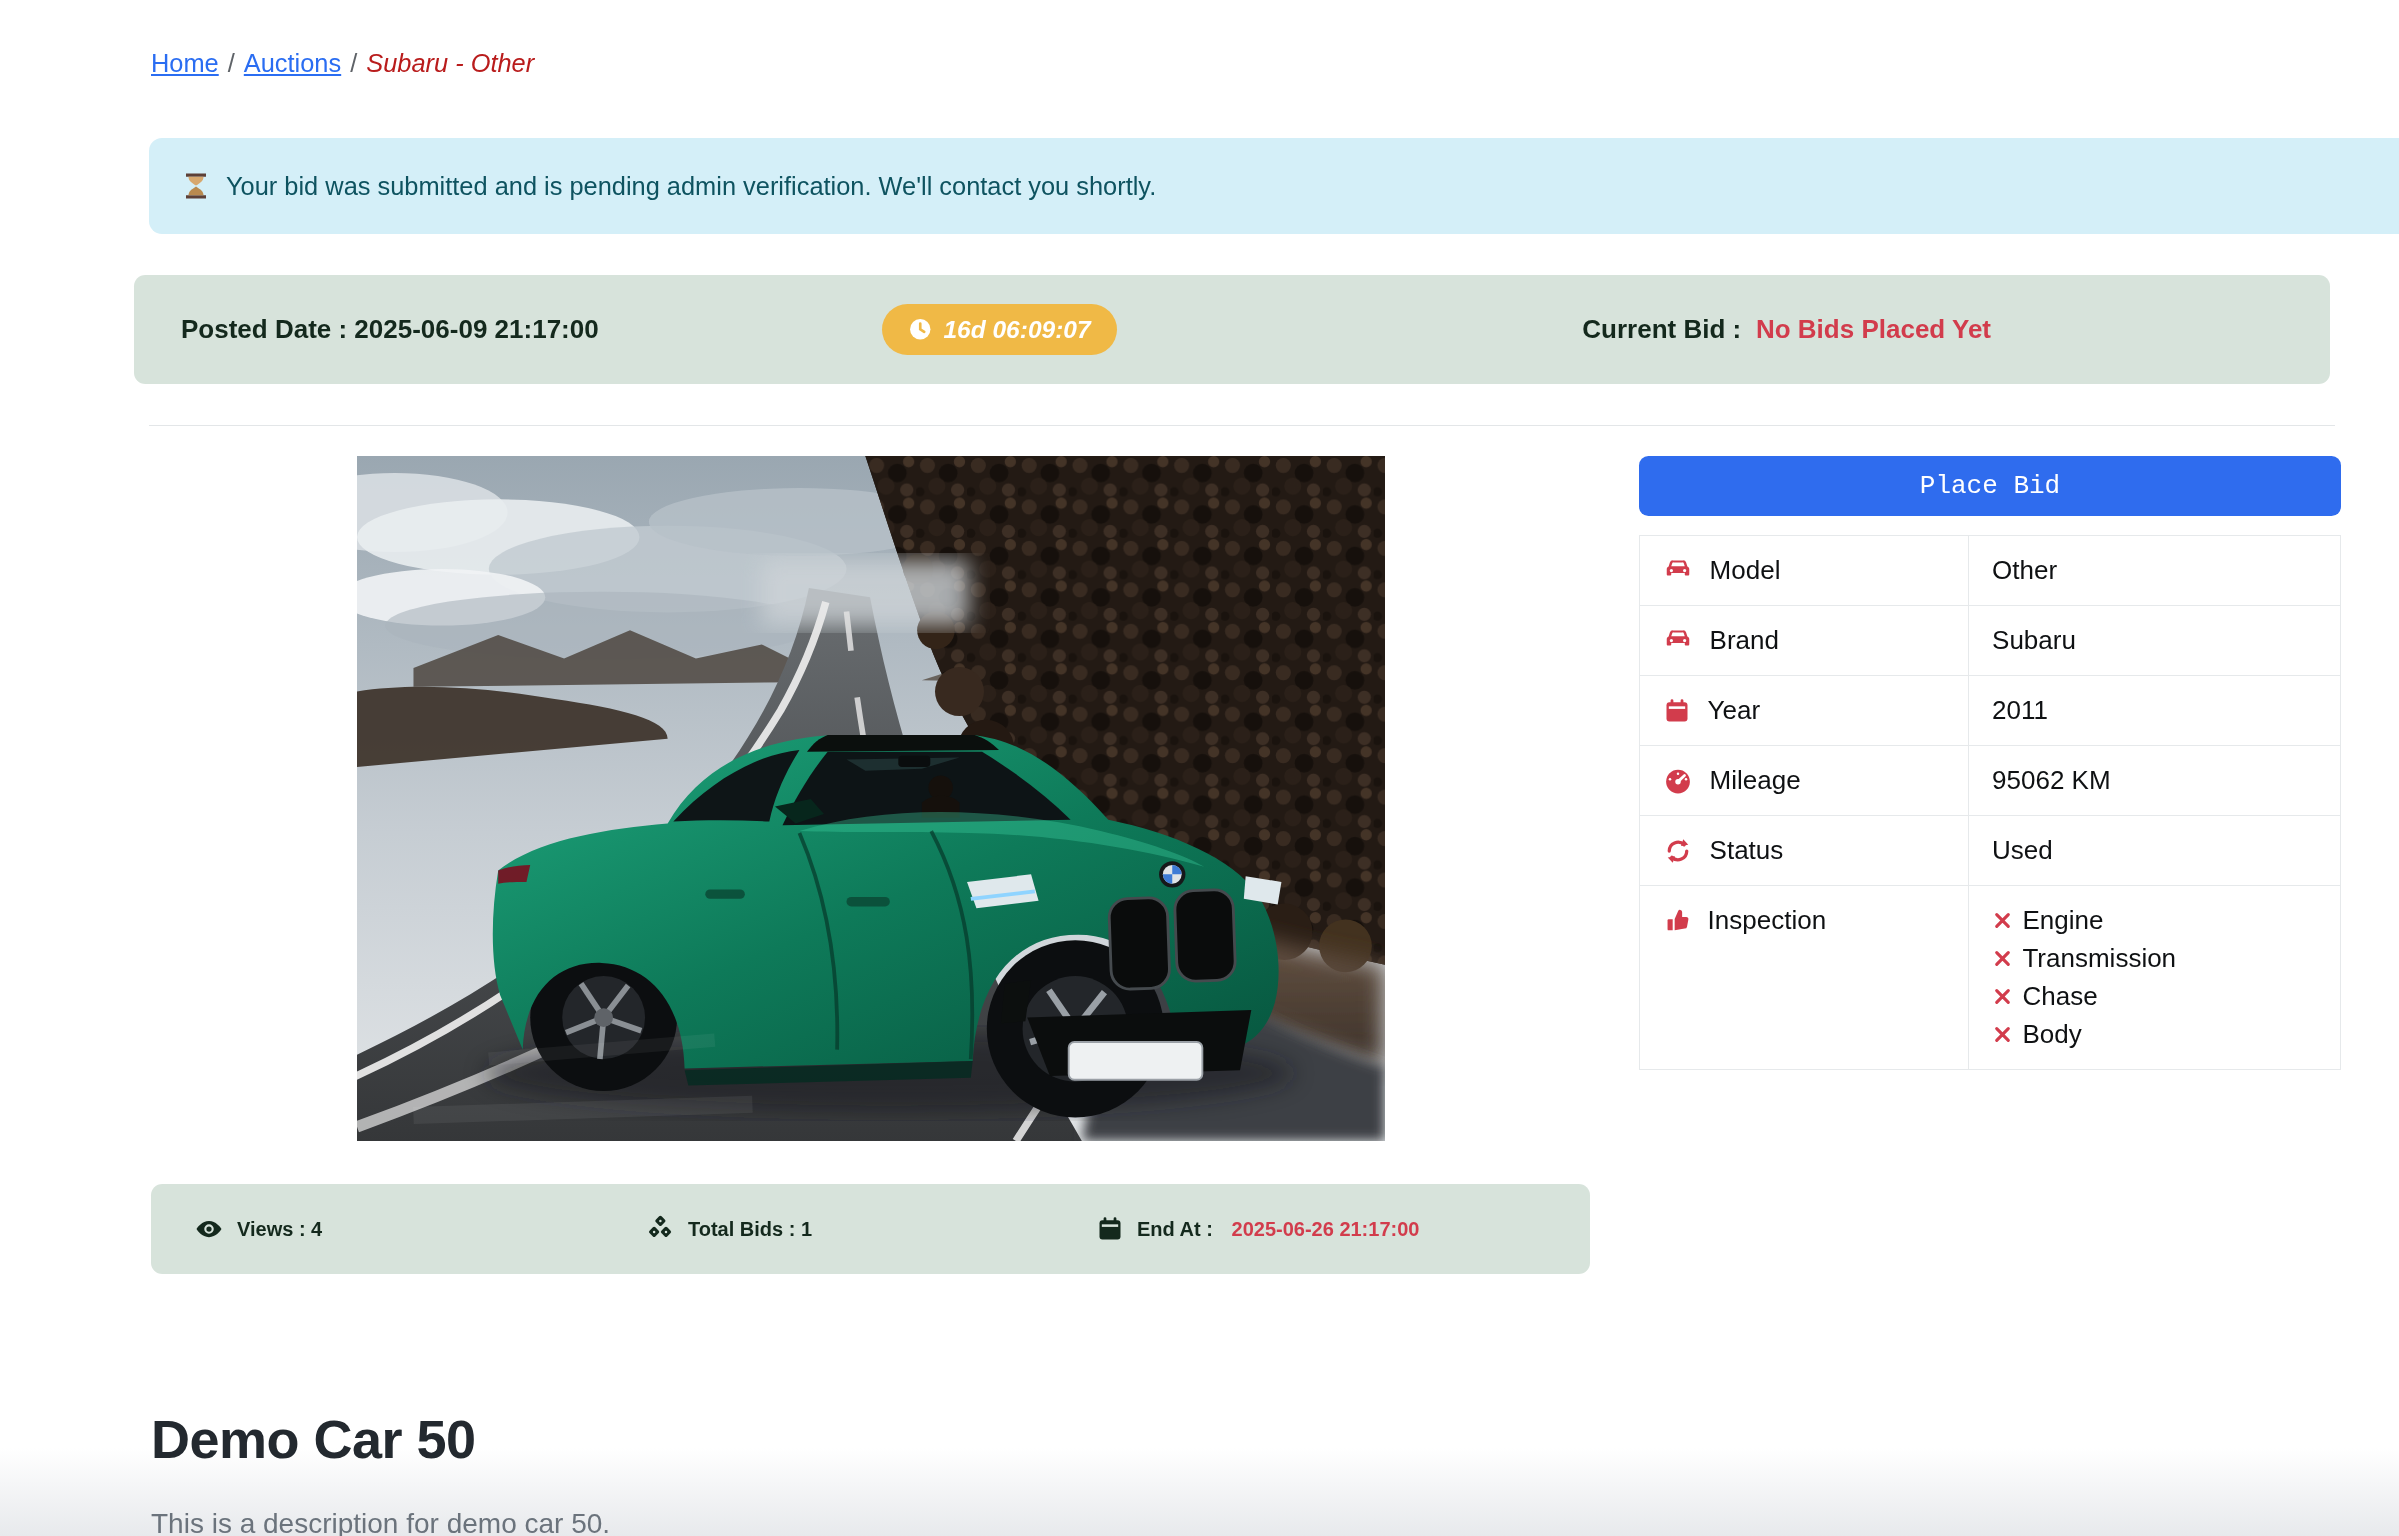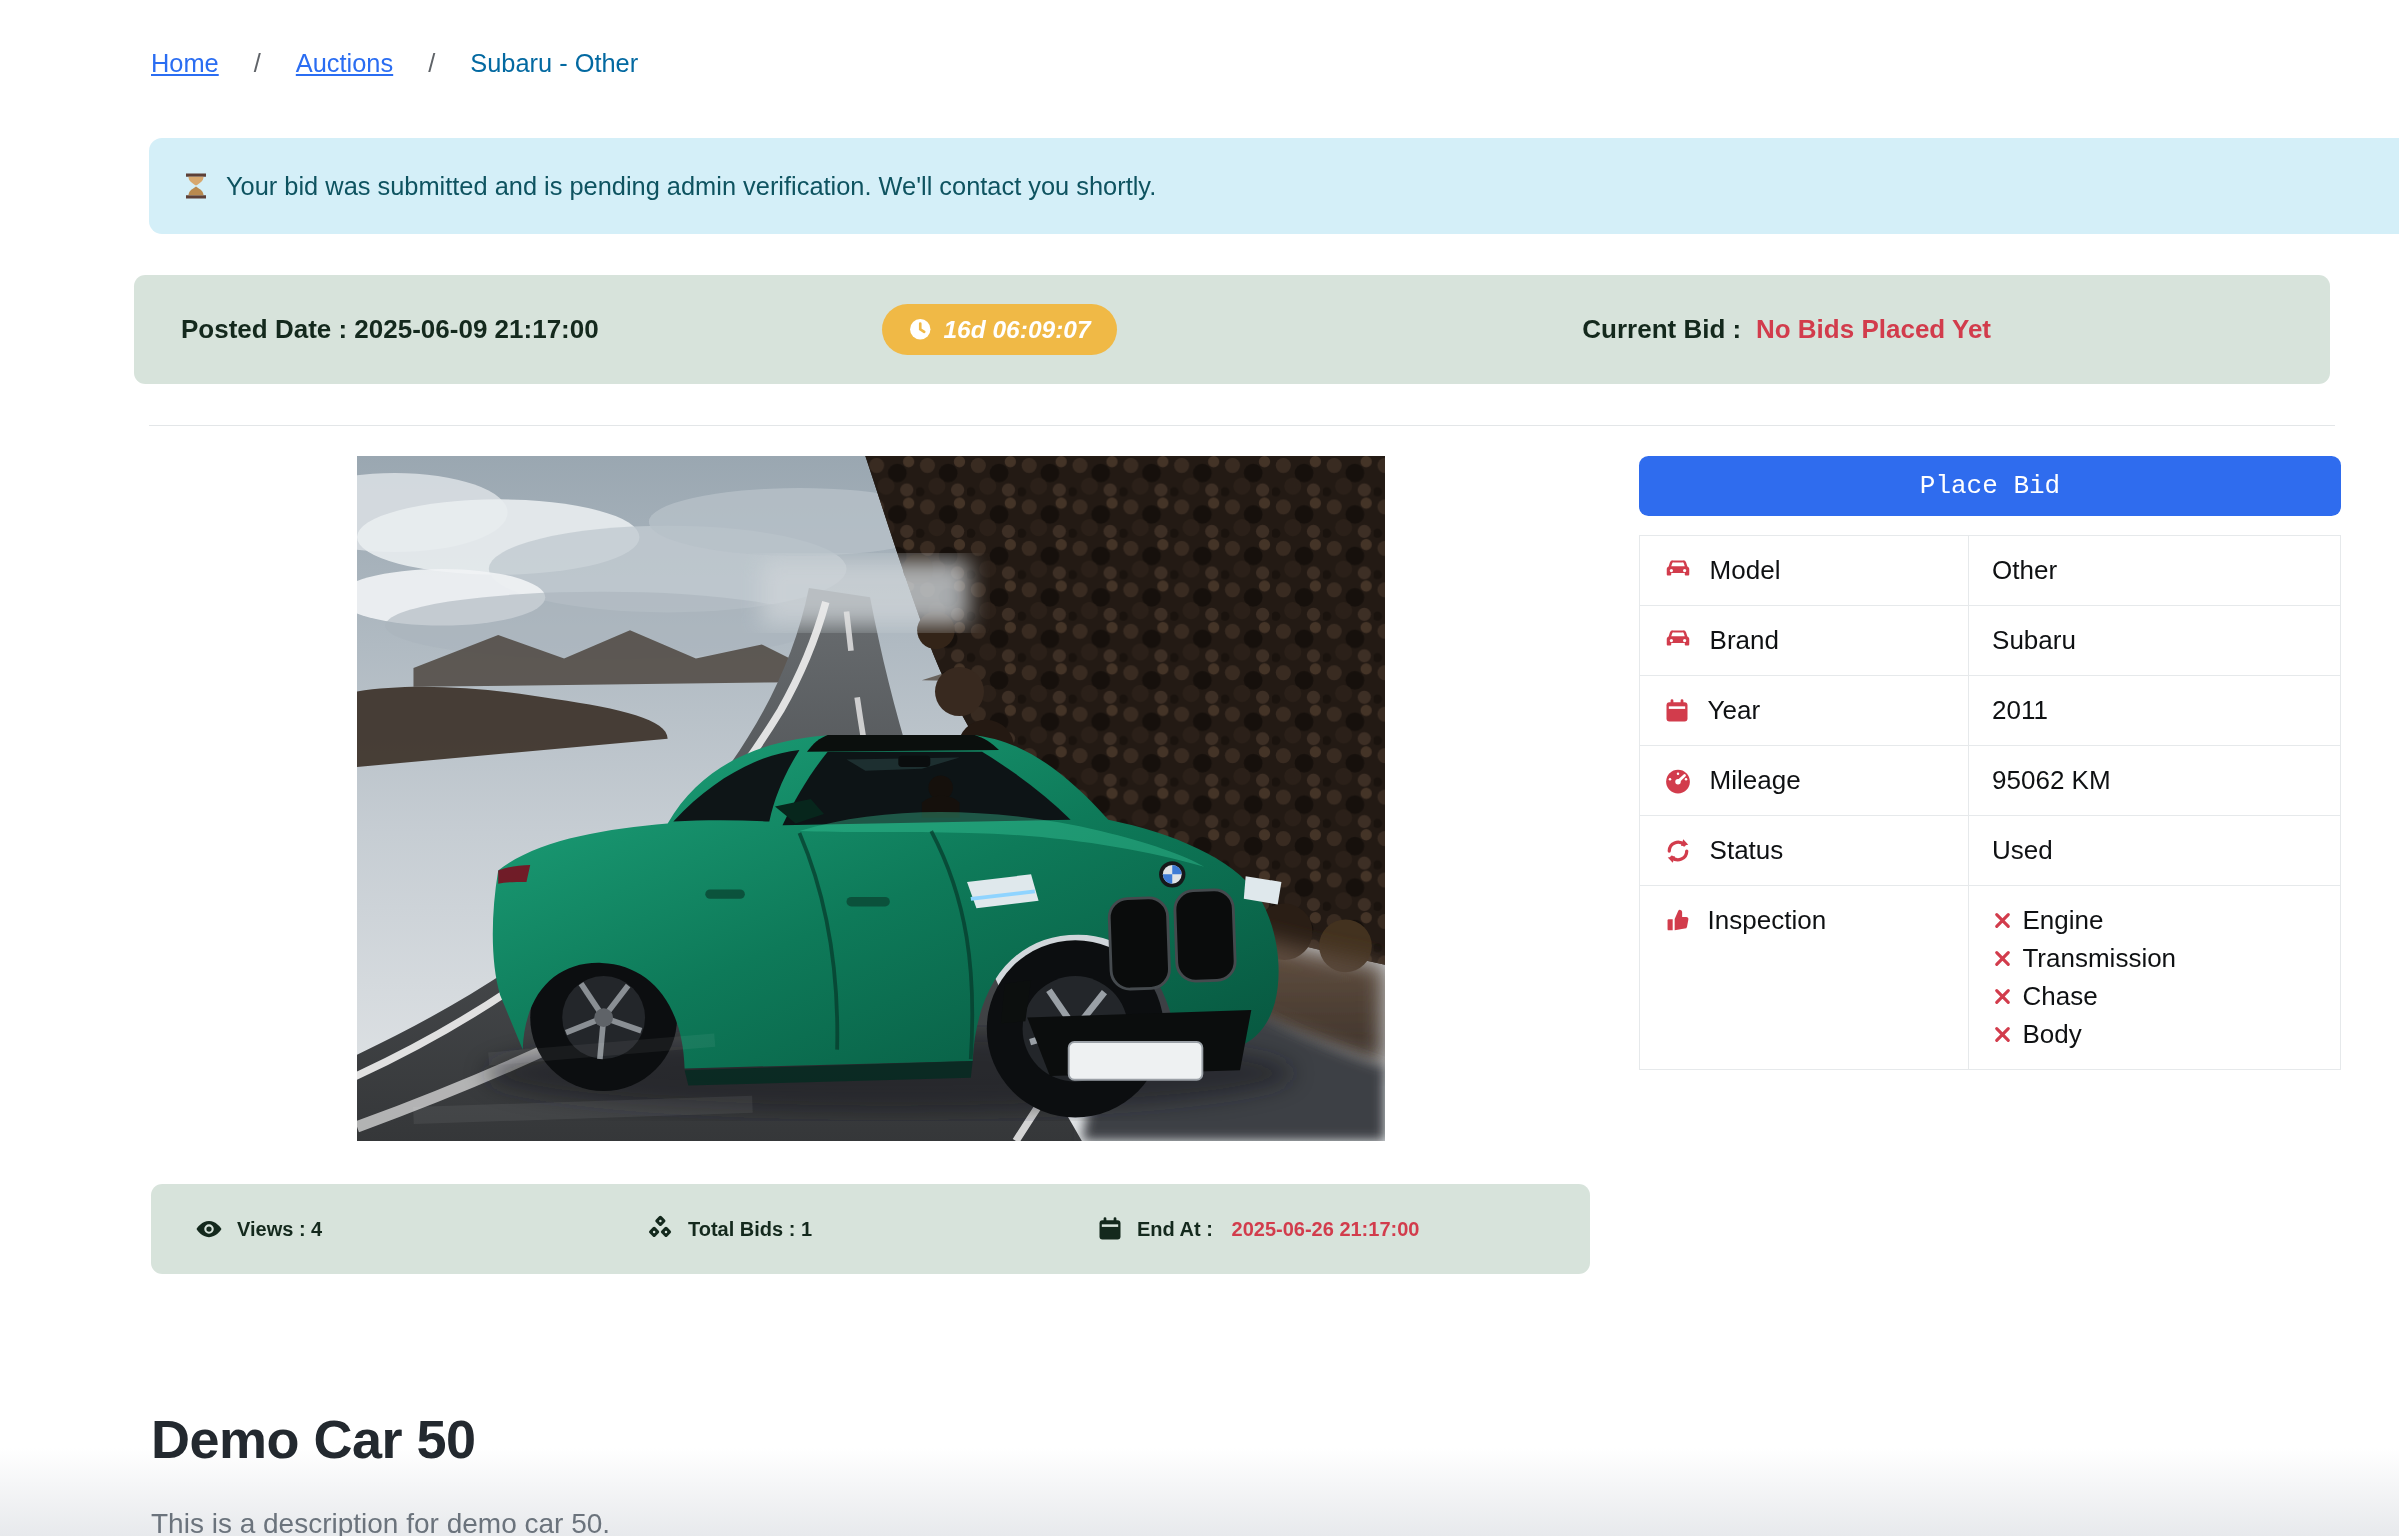--- a/index.html
+++ b/index.html
@@ -6,27 +6,27 @@
   html,body { width:2399px; height:1537px; overflow:hidden; }
   body {
     position:relative;
     background:#ffffff;
     font-family:"Liberation Sans", sans-serif;
     color:#202124;
   }
 
   
   .breadcrumb {
-    display:flex; align-items:flex-start; gap:35px;
+    display:flex; align-items:flex-start; gap:9px;
     margin:49px 0 0 151px;
     font-size:25.4px;
   }
   .breadcrumb a { color:#2a6df2; text-decoration:underline; cursor:pointer; }
   .crumb-sep { color:#5f6368; }
-  .crumb-current { color:#0369a1; }
+  .crumb-current { color:#b91c1c;font-style:italic; }
 
   
   .alert {
     margin:60px 0 0 149px;
     width:2353px; height:96px;
     background:#d4eff8;
     border-radius:13px;
     display:flex; align-items:center;
     padding:0 32px;
     color:#0e5360;

